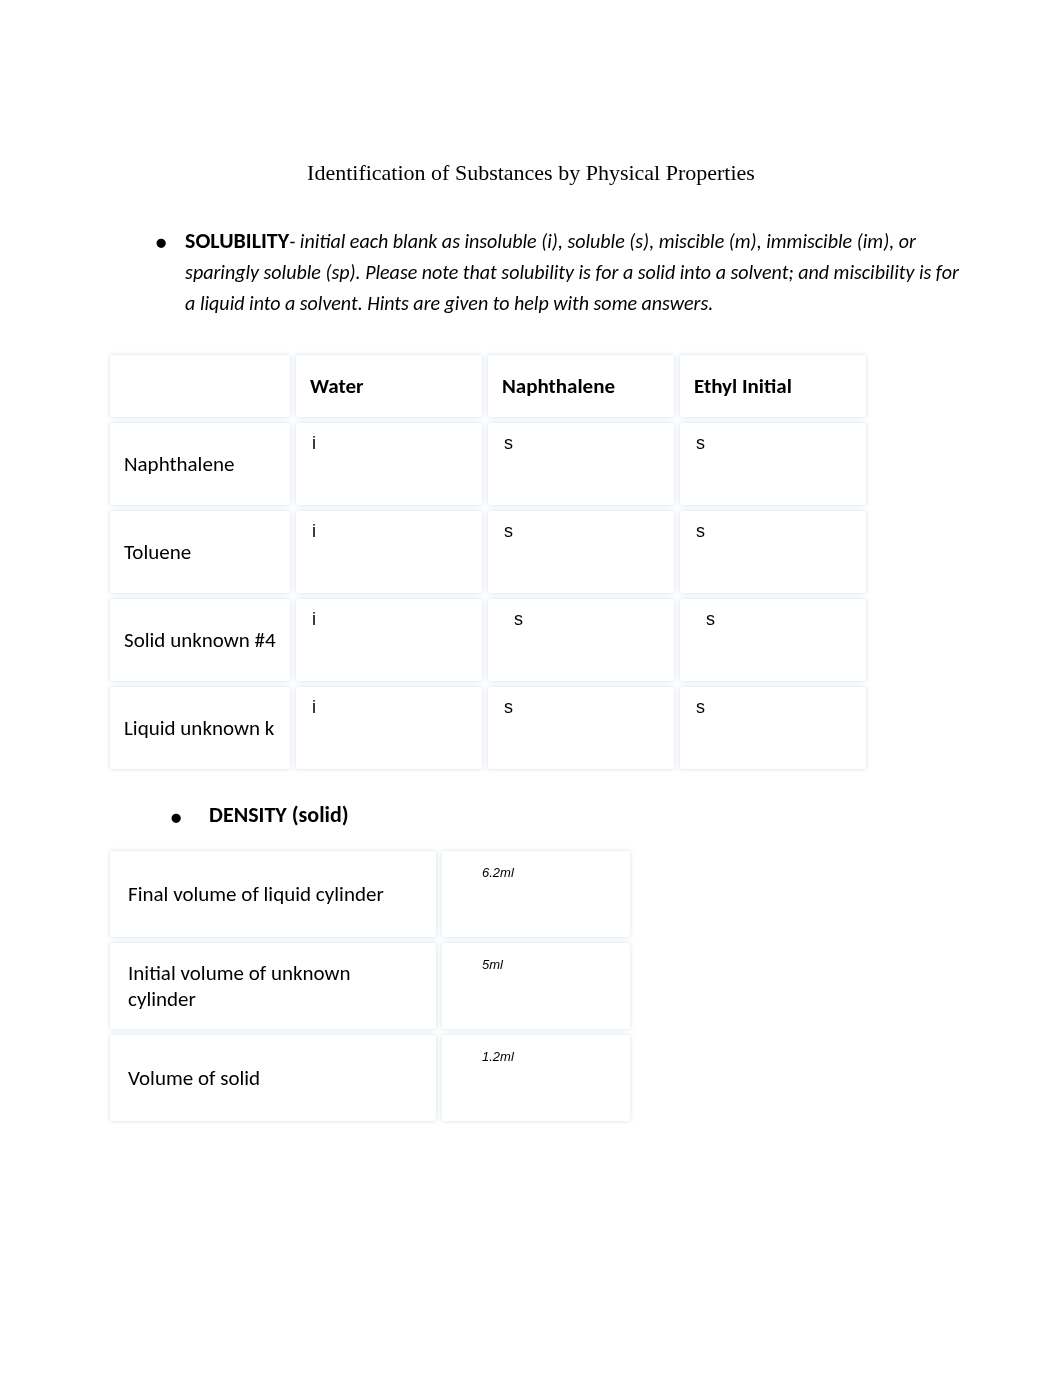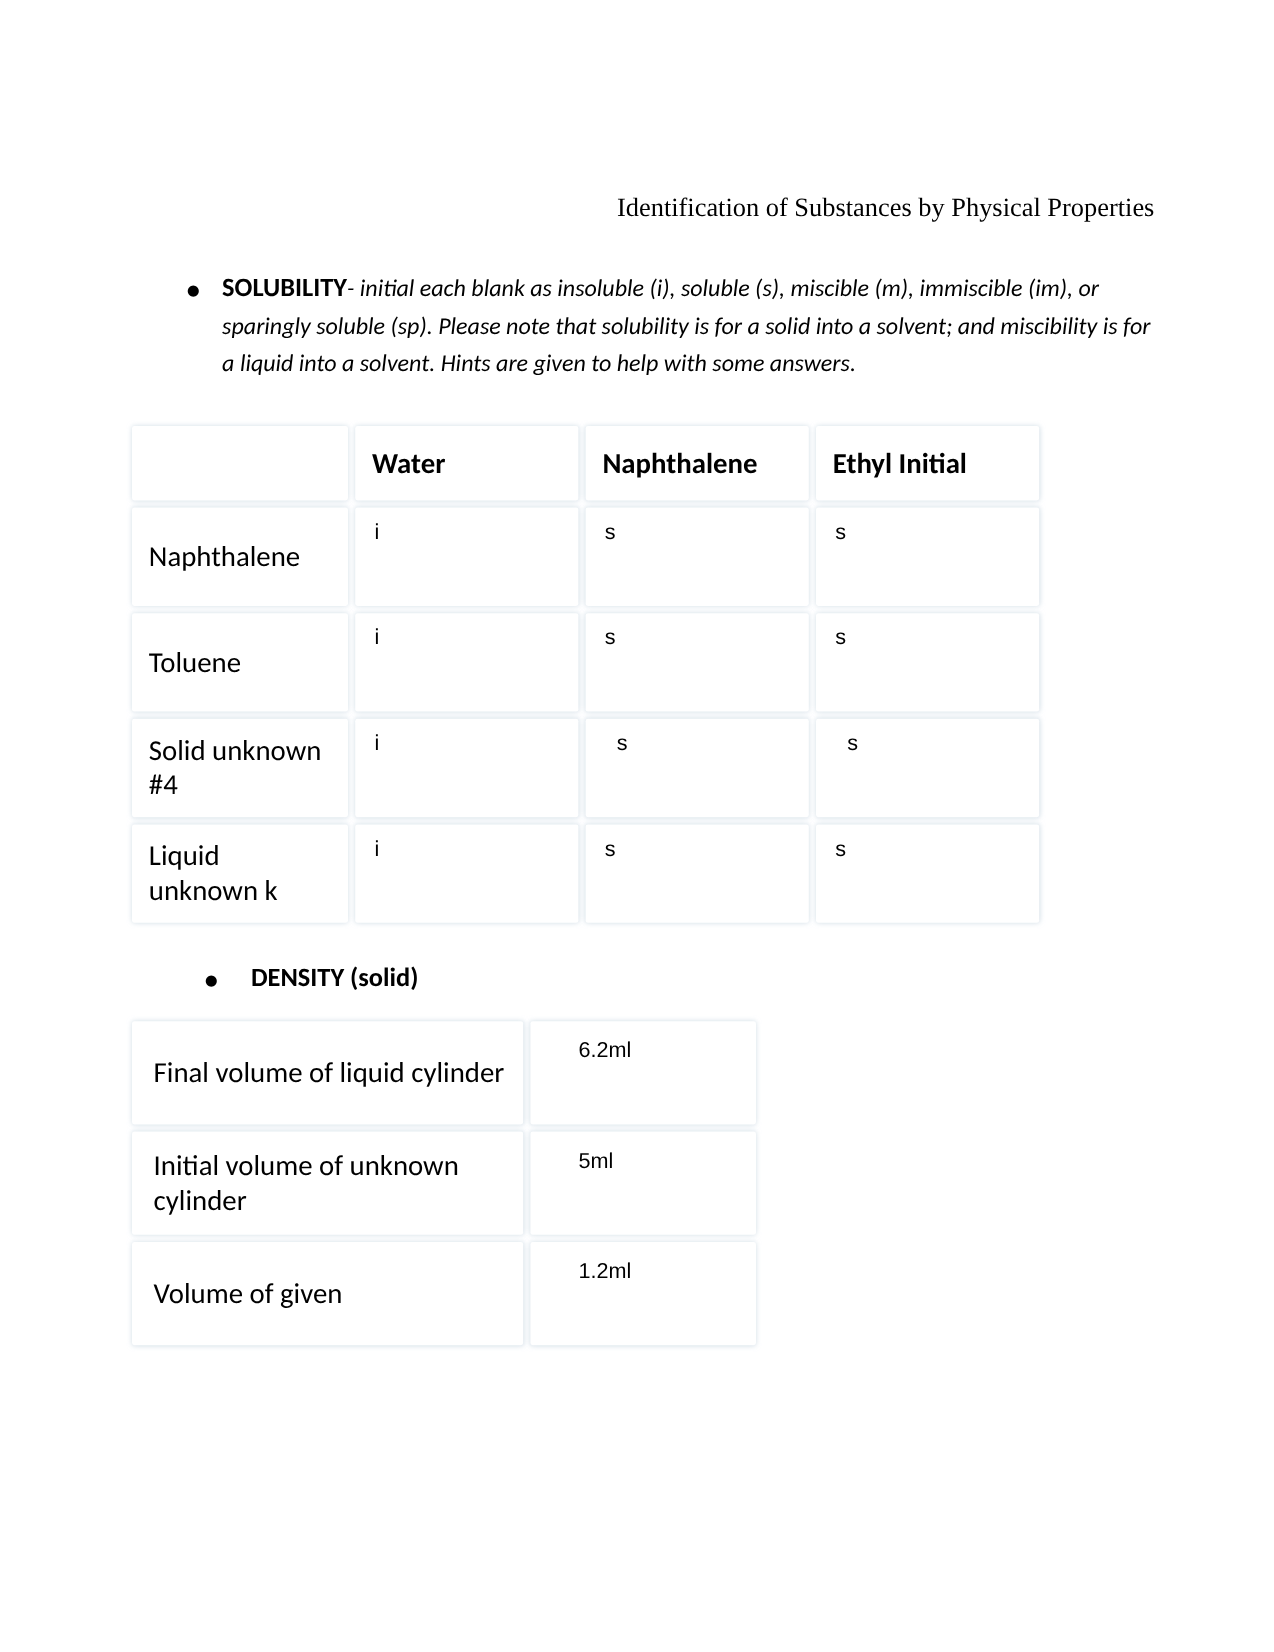--- a/index.html
+++ b/index.html
@@ -9,21 +9,21 @@
     }
     body {
       width: 1062px;
       height: 1377px;
       background: #ffffff;
       font-family: Calibri, 'Segoe UI', Arial, sans-serif;
       color: #000;
       padding: 160px 100px 100px 100px;
     }
     .title {
-      text-align: right;
+      text-align: center;
       font-family: 'Times New Roman', Times, serif;
       font-size: 22px;
       font-weight: 400;
       margin-bottom: 40px;
     }
     .bullet-section {
       padding-left: 55px;
       margin-bottom: 30px;
     }
     .bullet-row {
@@ -53,21 +53,21 @@
       border-collapse: separate;
       border-spacing: 6px 6px;
       margin-left: 4px;
       margin-bottom: 26px;
     }
     td {
       background: #fff;
       border-radius: 2px;
       box-shadow: 0 0 4px rgba(180,200,215,0.6);
       padding: 12px 14px;
-      font-size: 24px;
+      font-size: 21px;
       vertical-align: middle;
       height: 78px;
     }
     .solubility-table td {
       height: 82px;
     }
     .solubility-table .sub-col {
       width: 180px;
     }
     .solubility-table .solvent-col {
@@ -105,22 +105,23 @@
     }
     .density-table .label-col {
       width: 326px;
       padding-left: 18px;
     }
     .density-table .val-col {
       width: 188px;
       vertical-align: top;
       padding-top: 14px;
       font-family: Arial, Helvetica, sans-serif;
-      font-size: 18px;
+      font-size: 13px;
       padding-left: 40px;
+      font-style: italic;
     }
   </style>
 </head>
 <body>
 
 <div class="title">Identification of Substances by Physical Properties</div>
 
 <div class="bullet-section">
   <div class="bullet-row">
     <span class="bullet">●</span>
@@ -176,17 +177,17 @@
   <tbody>
       <tr>
     <td class="label-col">Final volume of liquid cylinder</td>
     <td class="val-col">6.2ml</td>
   </tr>
   <tr>
     <td class="label-col">Initial volume of unknown cylinder</td>
     <td class="val-col">5ml</td>
   </tr>
   <tr>
-    <td class="label-col">Volume of given</td>
+    <td class="label-col">Volume of solid</td>
     <td class="val-col">1.2ml</td>
   </tr>
 </tbody>
   </table>
 
 </body></html>

